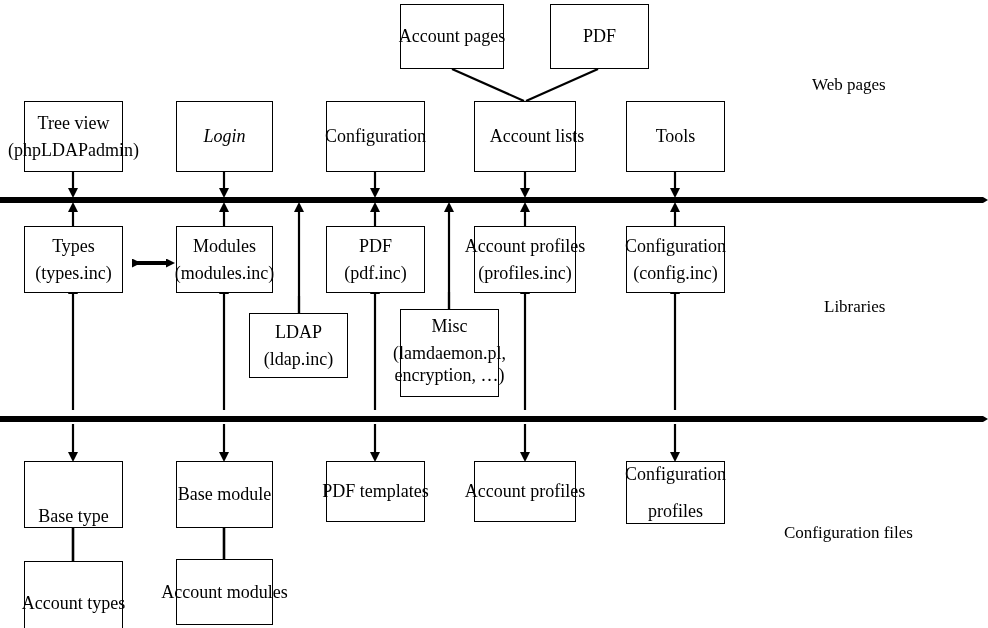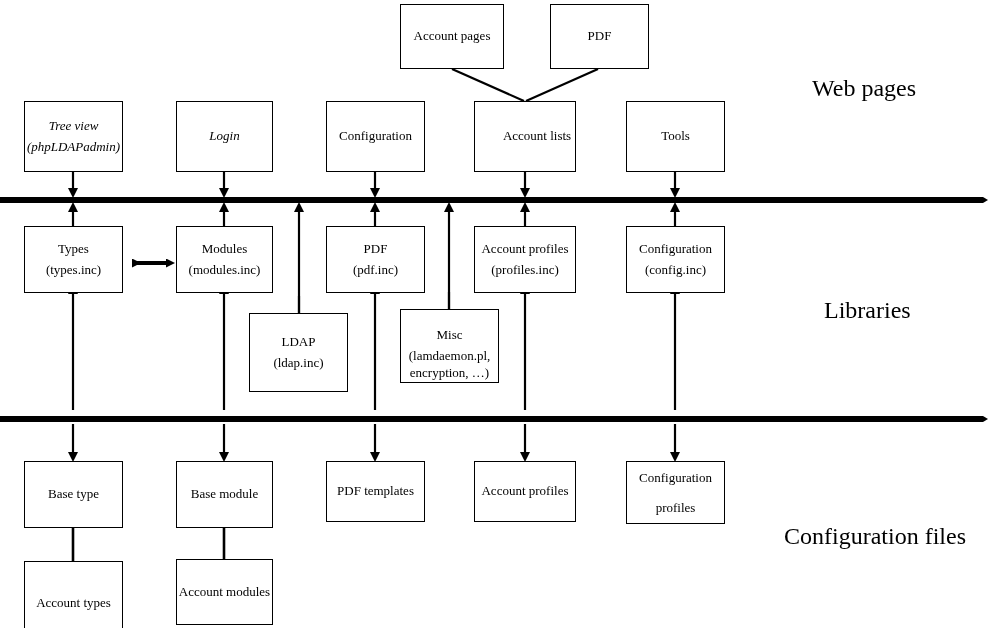--- a/index.html
+++ b/index.html
@@ -29,21 +29,21 @@
     position: absolute;
     box-sizing: border-box;
     border: 1px solid #000000;
     background: #ffffff;
     display: flex;
     flex-direction: column;
     align-items: center;
     justify-content: center;
     text-align: center;
     font-family: "Liberation Serif", "DejaVu Serif", serif;
-    font-size: 13px;
+    font-size: 18px;
     line-height: 1.15;
     color: #000000;
     z-index: 3;
     overflow: visible;
     white-space: nowrap;
   }
   .node-box .line-primary {
     display: block;
   }
   .node-box .line-secondary {
@@ -52,21 +52,21 @@
   }
   .node-box.two-line-tight .line-secondary {
   }
   .node-box.stacked-label {
     line-height: 1.35;
     white-space: normal;
   }
   .band-label {
     position: absolute;
     font-family: "Liberation Serif", "DejaVu Serif", serif;
-    font-size: 24px;
+    font-size: 17px;
     color: #000000;
     z-index: 3;
     white-space: nowrap;
   }
 </style>
 </head>
 <body>
 
 <div id="diagram-root">
 
@@ -189,21 +189,21 @@
   </svg>
 
   <div class="node-box" style="left:400px; top:4px; width:104px; height:65px;">
     <span class="line-primary">Account pages</span>
   </div>
 
   <div class="node-box" style="left:550px; top:4px; width:99px; height:65px;">
     <span class="line-primary">PDF</span>
   </div>
 
-  <div class="node-box" style="left:24px; top:101px; width:99px; height:71px;font-style:italic;">
+  <div class="node-box" style="left:24px; top:101px; width:99px; height:71px;">
     <span class="line-primary">Tree view</span>
     <span class="line-secondary">(phpLDAPadmin)</span>
   </div>
 
   <div class="node-box" style="left:176px; top:101px; width:97px; height:71px;font-style:italic;">
     <span class="line-primary">Login</span>
   </div>
 
   <div class="node-box" style="left:326px; top:101px; width:99px; height:71px;">
     <span class="line-primary">Configuration</span>
@@ -237,34 +237,34 @@
   <div class="node-box" style="left:474px; top:226px; width:102px; height:67px;">
     <span class="line-primary">Account profiles</span>
     <span class="line-secondary">(profiles.inc)</span>
   </div>
 
   <div class="node-box" style="left:626px; top:226px; width:99px; height:67px;">
     <span class="line-primary">Configuration</span>
     <span class="line-secondary">(config.inc)</span>
   </div>
 
-  <div class="node-box" style="left:249px; top:313px; width:99px; height:79px;">
+  <div class="node-box" style="left:249px; top:313px; width:99px; height:65px;">
     <span class="line-primary">LDAP</span>
     <span class="line-secondary">(ldap.inc)</span>
   </div>
 
-  <div class="node-box two-line-tight" style="left:400px; top:309px; width:99px; height:74px; justify-content:flex-start; padding-top:18px;">
+  <div class="node-box two-line-tight" style="left:400px; top:309px; width:99px; height:88px; justify-content:flex-start; padding-top:6px;">
     <span class="line-primary">Misc</span>
     <span class="line-secondary">(lamdaemon.pl,</span>
     <span class="line-secondary" style="margin-top:2px;">encryption, …)</span>
   </div>
 
   <div class="band-label" style="left:824px; top:297px;">Libraries</div>
 
-  <div class="node-box" style="left:24px; top:461px; width:99px; height:67px;">
+  <div class="node-box" style="left:24px; top:461px; width:99px; height:67px;justify-content:flex-end;">
     <span class="line-primary">Base type</span>
   </div>
 
   <div class="node-box" style="left:176px; top:461px; width:97px; height:67px;">
     <span class="line-primary">Base module</span>
   </div>
 
   <div class="node-box" style="left:326px; top:461px; width:99px; height:61px;">
     <span class="line-primary">PDF templates</span>
   </div>

